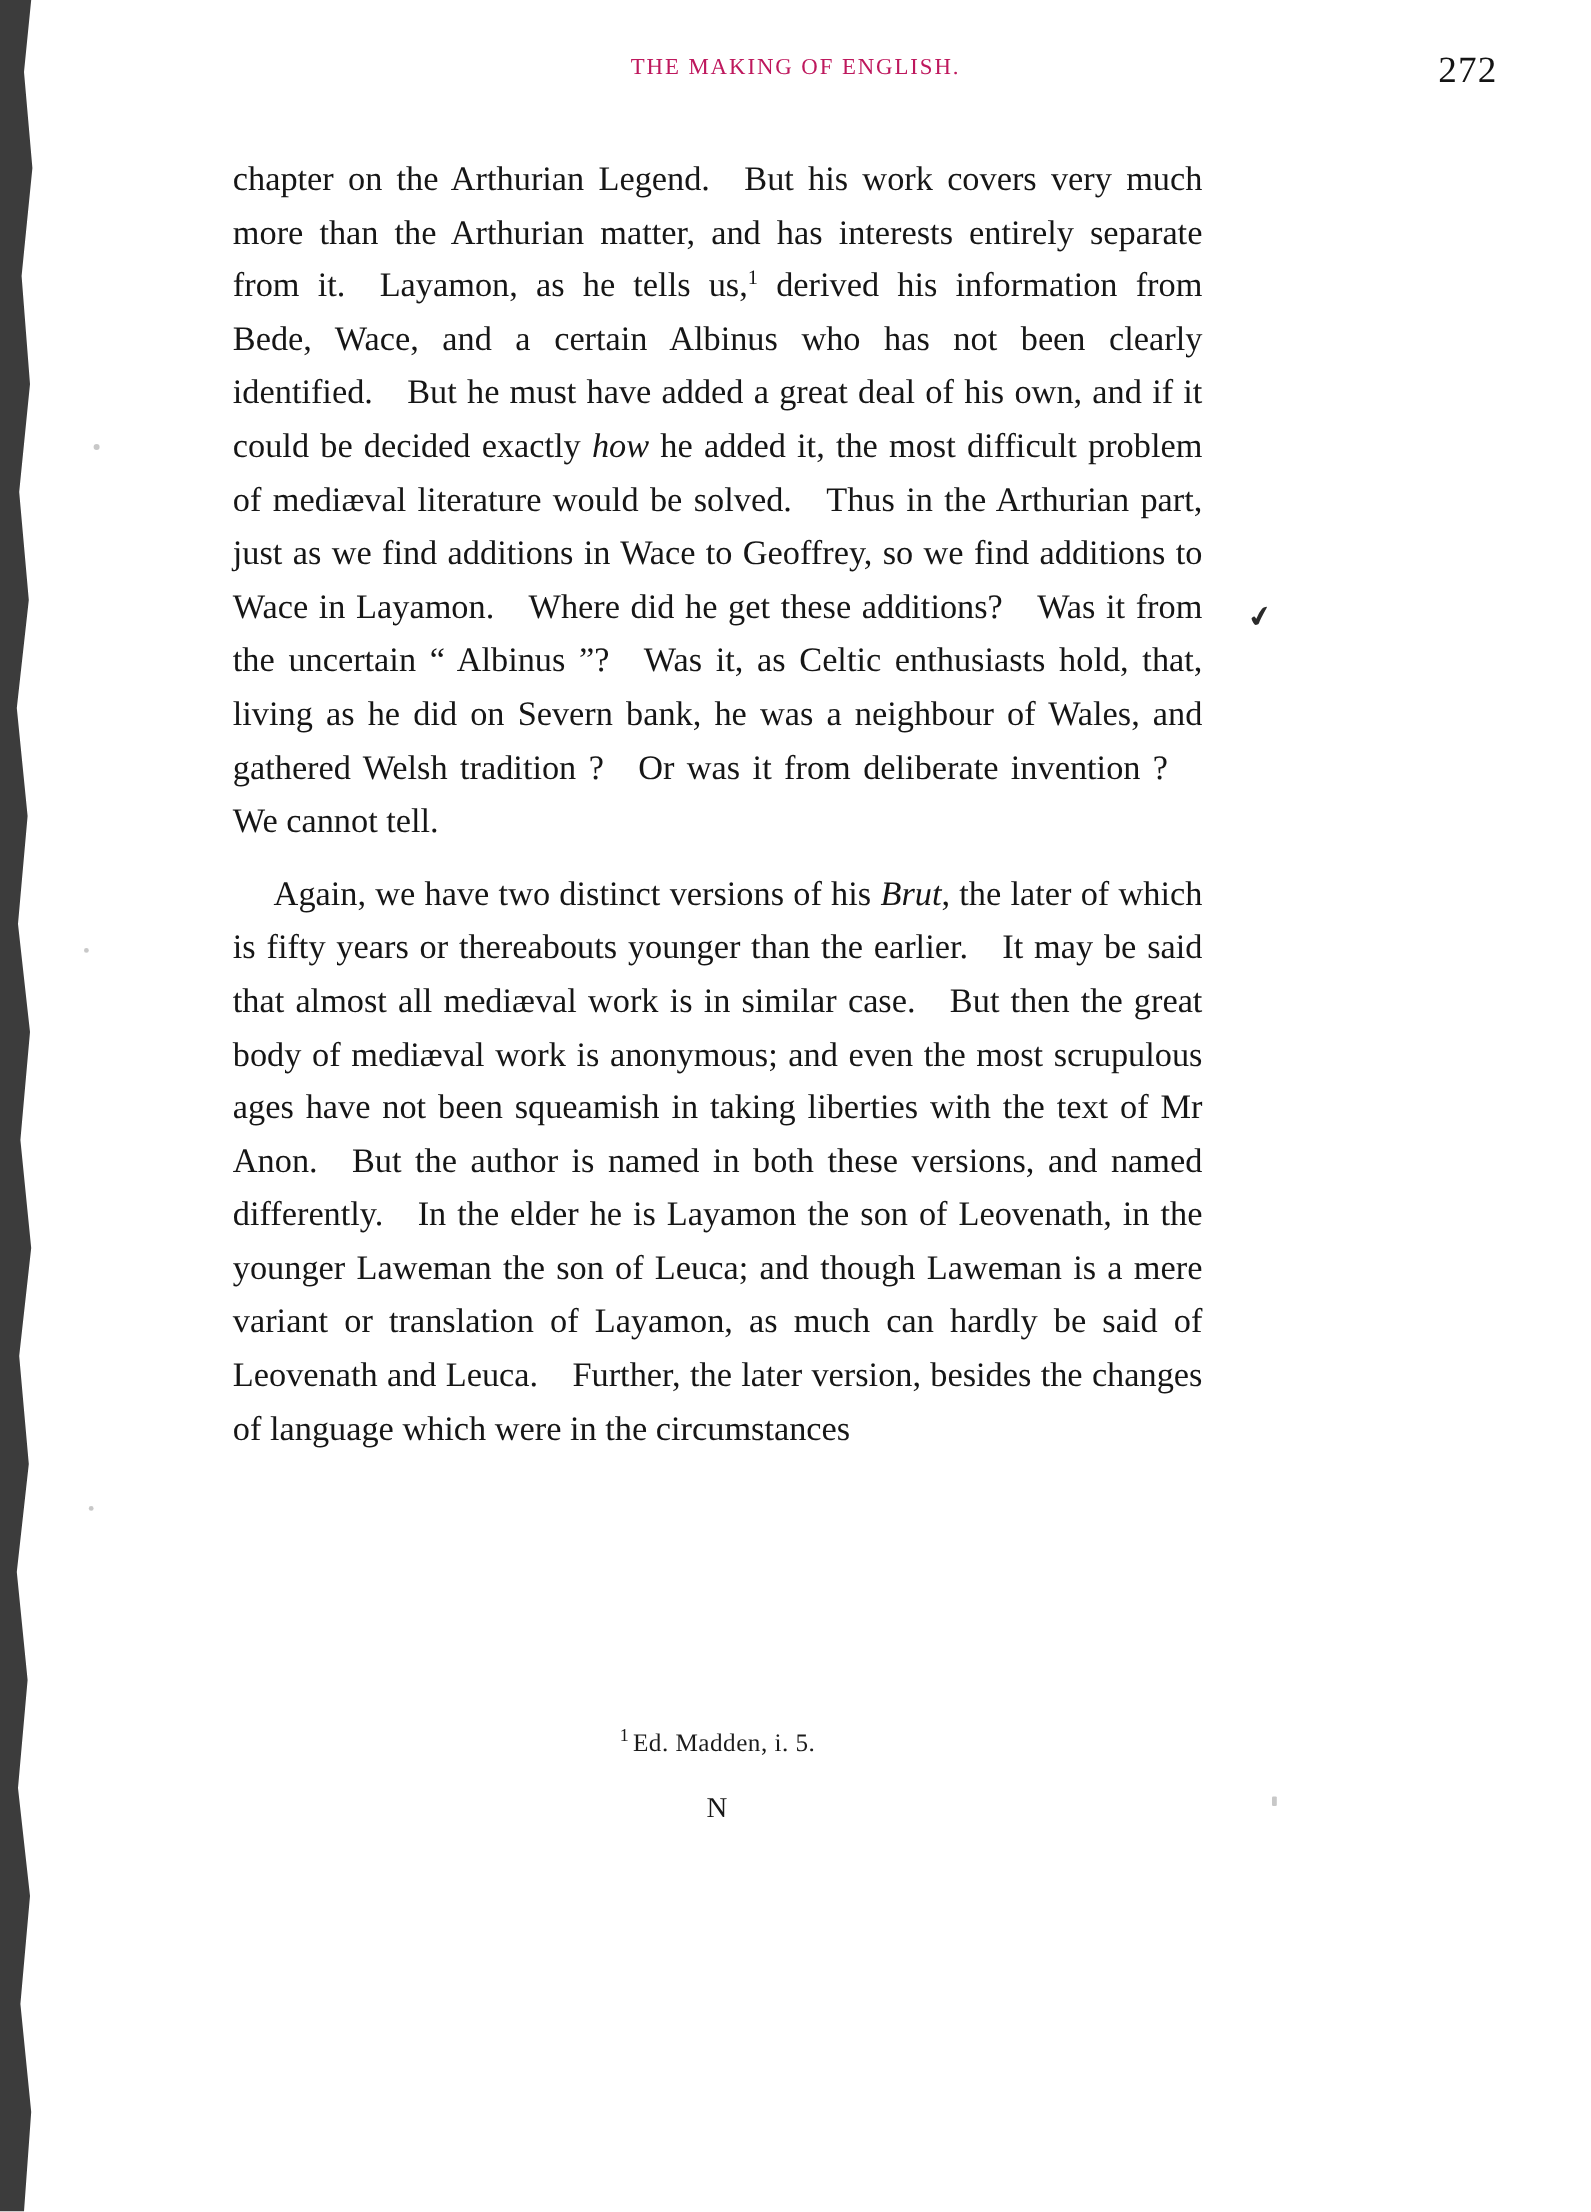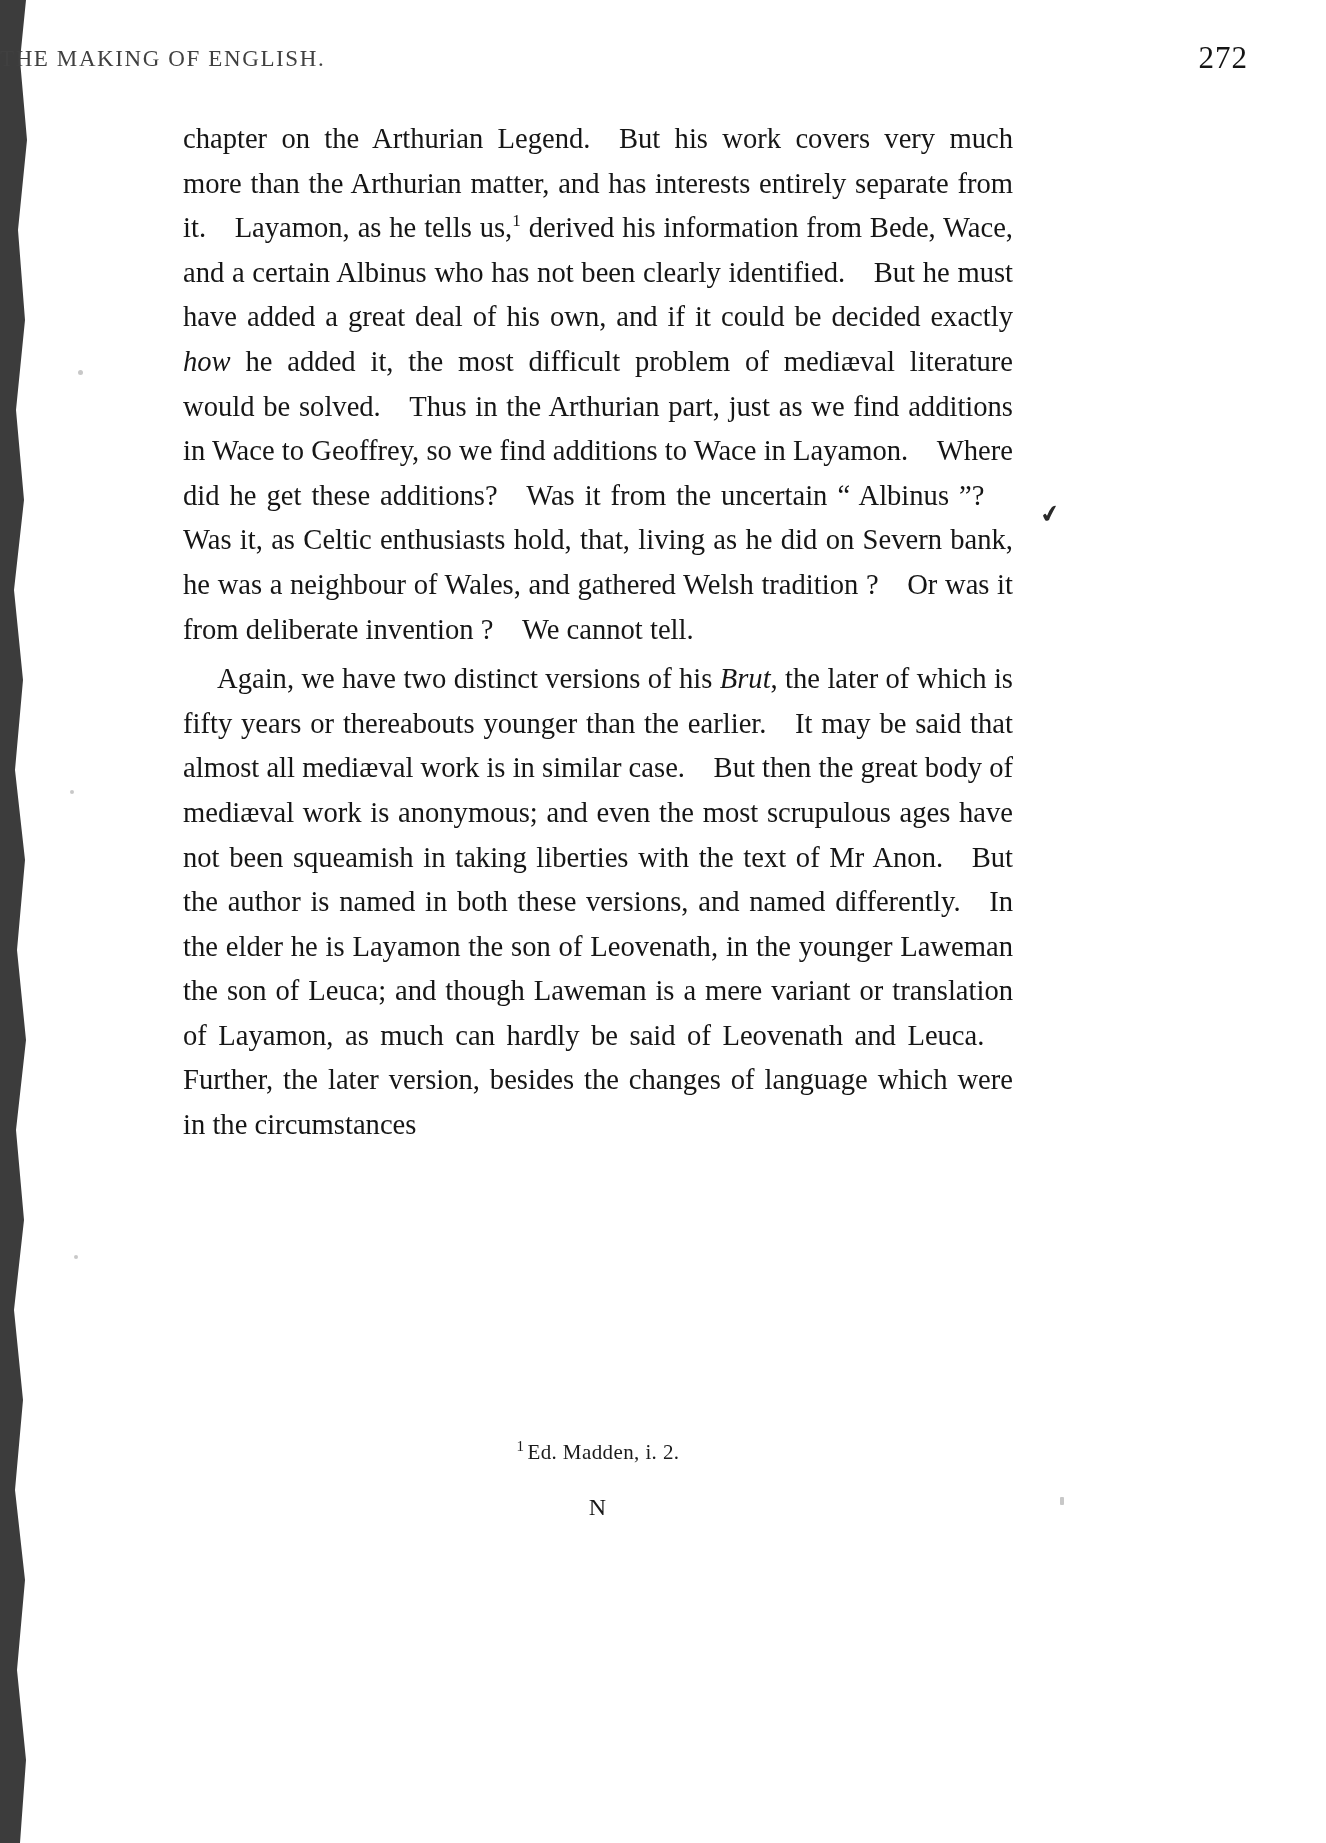--- a/index.html
+++ b/index.html
@@ -32,26 +32,26 @@
     position: absolute;
     left: 0;
     right: 0;
     top: 46px;
     height: 34px;
   }
   .running-head .title {
     position: absolute;
     left: 0;
     right: 0;
-    text-align: left;
-    font-size: 23px;
+    text-align: center;
+    font-size: 19px;
     letter-spacing: 1.6px;
     font-variant: small-caps;
     text-transform: uppercase;
-    color: #404040;
+    color: #be185d;
   }
   .running-head .folio {
     position: absolute;
     right: 78px;
     top: -6px;
     font-size: 31px;
     letter-spacing: 1px;
     color: #141414;
   }
   .textblock {
@@ -59,21 +59,21 @@
     left: 178px;
     top: 112px;
     width: 840px;
     font-size: 28.6px;
     line-height: 44.6px;
     text-align: justify;
     text-justify: inter-word;
     color: #161616;
   }
   .textblock p {
-    margin: 5px;
+    margin: 16px;
   }
   .textblock p.first {
     text-indent: 0;
   }
   .textblock p.indent {
     text-indent: 34px;
   }
   i, .it {
     font-style: italic;
   }
@@ -140,21 +140,21 @@
   <div class="textblock">
     <p class="first">
       <span>chapter on the Arthurian Legend. But his work covers very much more than the Arthurian matter, and has interests entirely separate from it. Layamon, as he tells us,</span><sup class="fnmark">1</sup><span> derived his information from Bede, Wace, and a certain Albinus who has not been clearly identified. But he must have added a great deal of his own, and if it could be decided exactly </span><i>how</i><span> he added it, the most difficult problem of mediæval literature would be solved. Thus in the Arthurian part, just as we find additions in Wace to Geoffrey, so we find additions to Wace in Layamon. Where did he get these additions? Was it from the uncertain “ Albinus ”? Was it, as Celtic enthusiasts hold, that, living as he did on Severn bank, he was a neighbour of Wales, and gathered Welsh tradition ? Or was it from deliberate invention ? We cannot tell.</span>
     </p>
     <p class="indent">
       <span>Again, we have two distinct versions of his </span><i>Brut</i><span>, the later of which is fifty years or thereabouts younger than the earlier. It may be said that almost all mediæval work is in similar case. But then the great body of mediæval work is anonymous; and even the most scrupulous ages have not been squeamish in taking liberties with the text of Mr Anon. But the author is named in both these versions, and named differently. In the elder he is Layamon the son of Leovenath, in the younger Laweman the son of Leuca; and though Laweman is a mere variant or translation of Layamon, as much can hardly be said of Leovenath and Leuca. Further, the later version, besides the changes of language which were in the circumstances</span>
     </p>
   </div>
 
   <div class="footnote">
-    <sup>1</sup><span>Ed. Madden, i. 2.</span>
+    <sup>1</sup><span>Ed. Madden, i. 5.</span>
   </div>
 
   <div class="signature">N</div>
 
   <div class="margin-mark">✔</div>
 
   <div class="speck" style="left:1060px; top:1497px; width:4px; height:8px; border-radius:1px;"></div>
   <div class="speck" style="left:78px; top:370px; width:5px; height:5px;"></div>
   <div class="speck" style="left:70px; top:790px; width:4px; height:4px;"></div>
   <div class="speck" style="left:74px; top:1255px; width:4px; height:4px;"></div>

